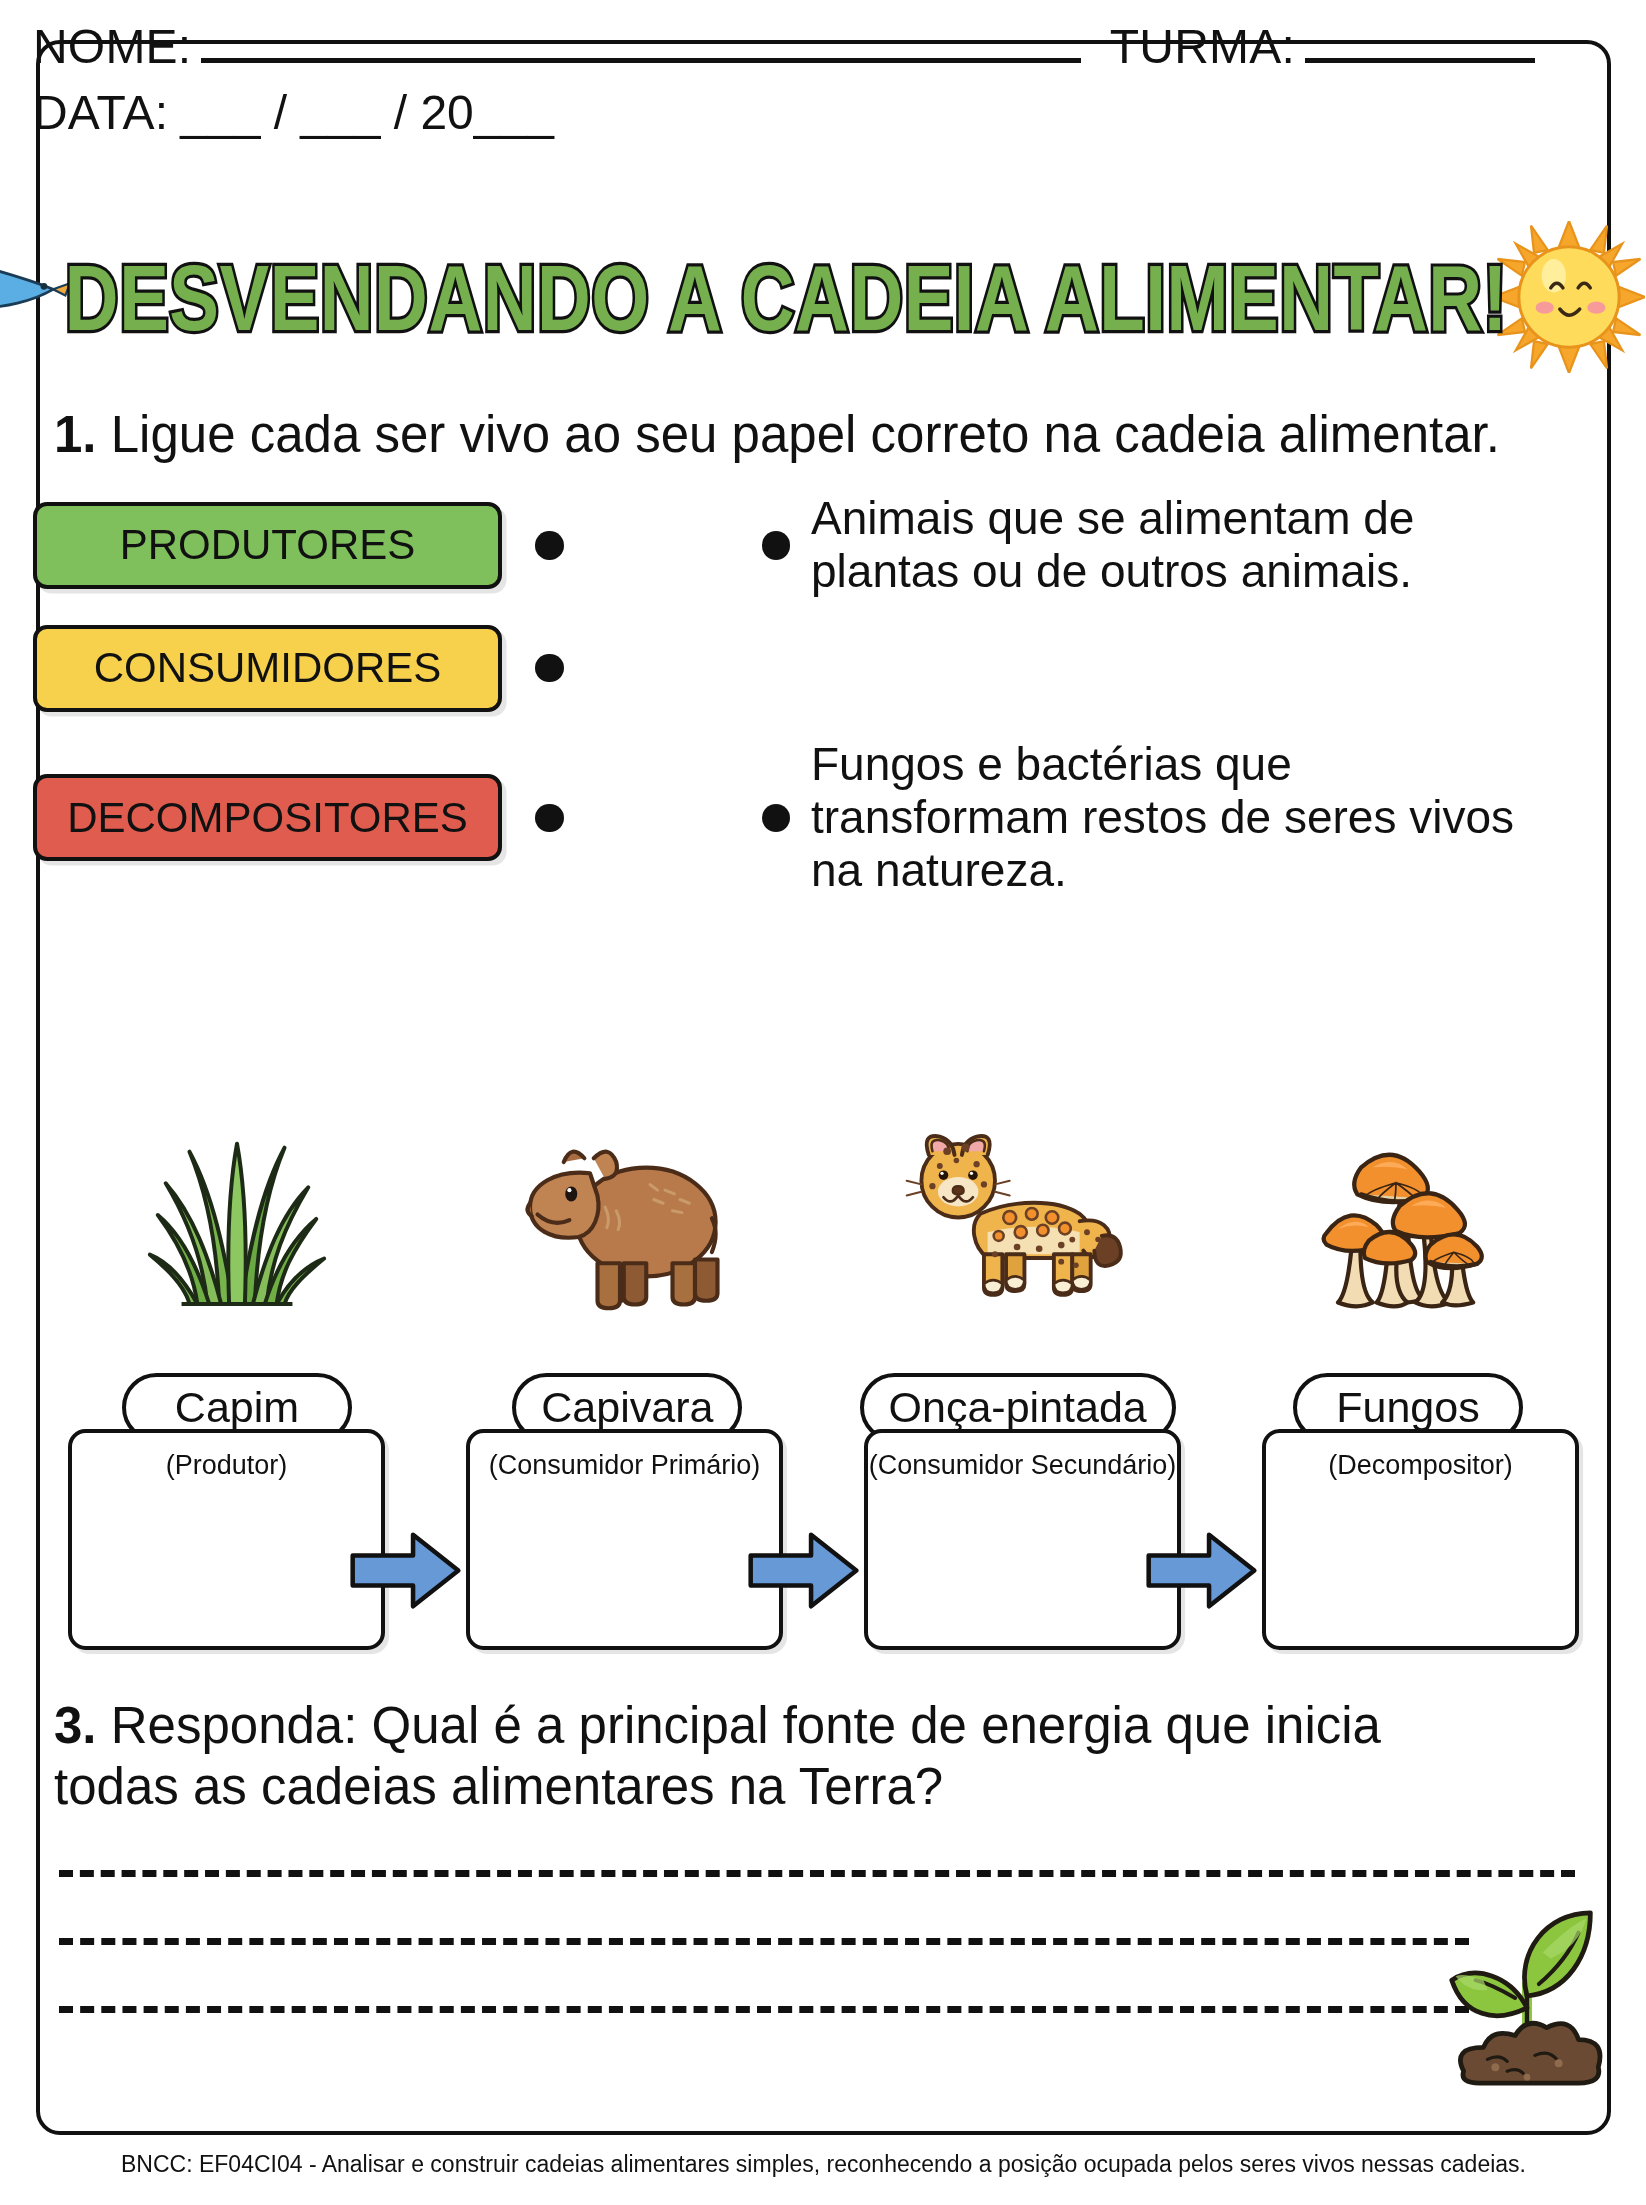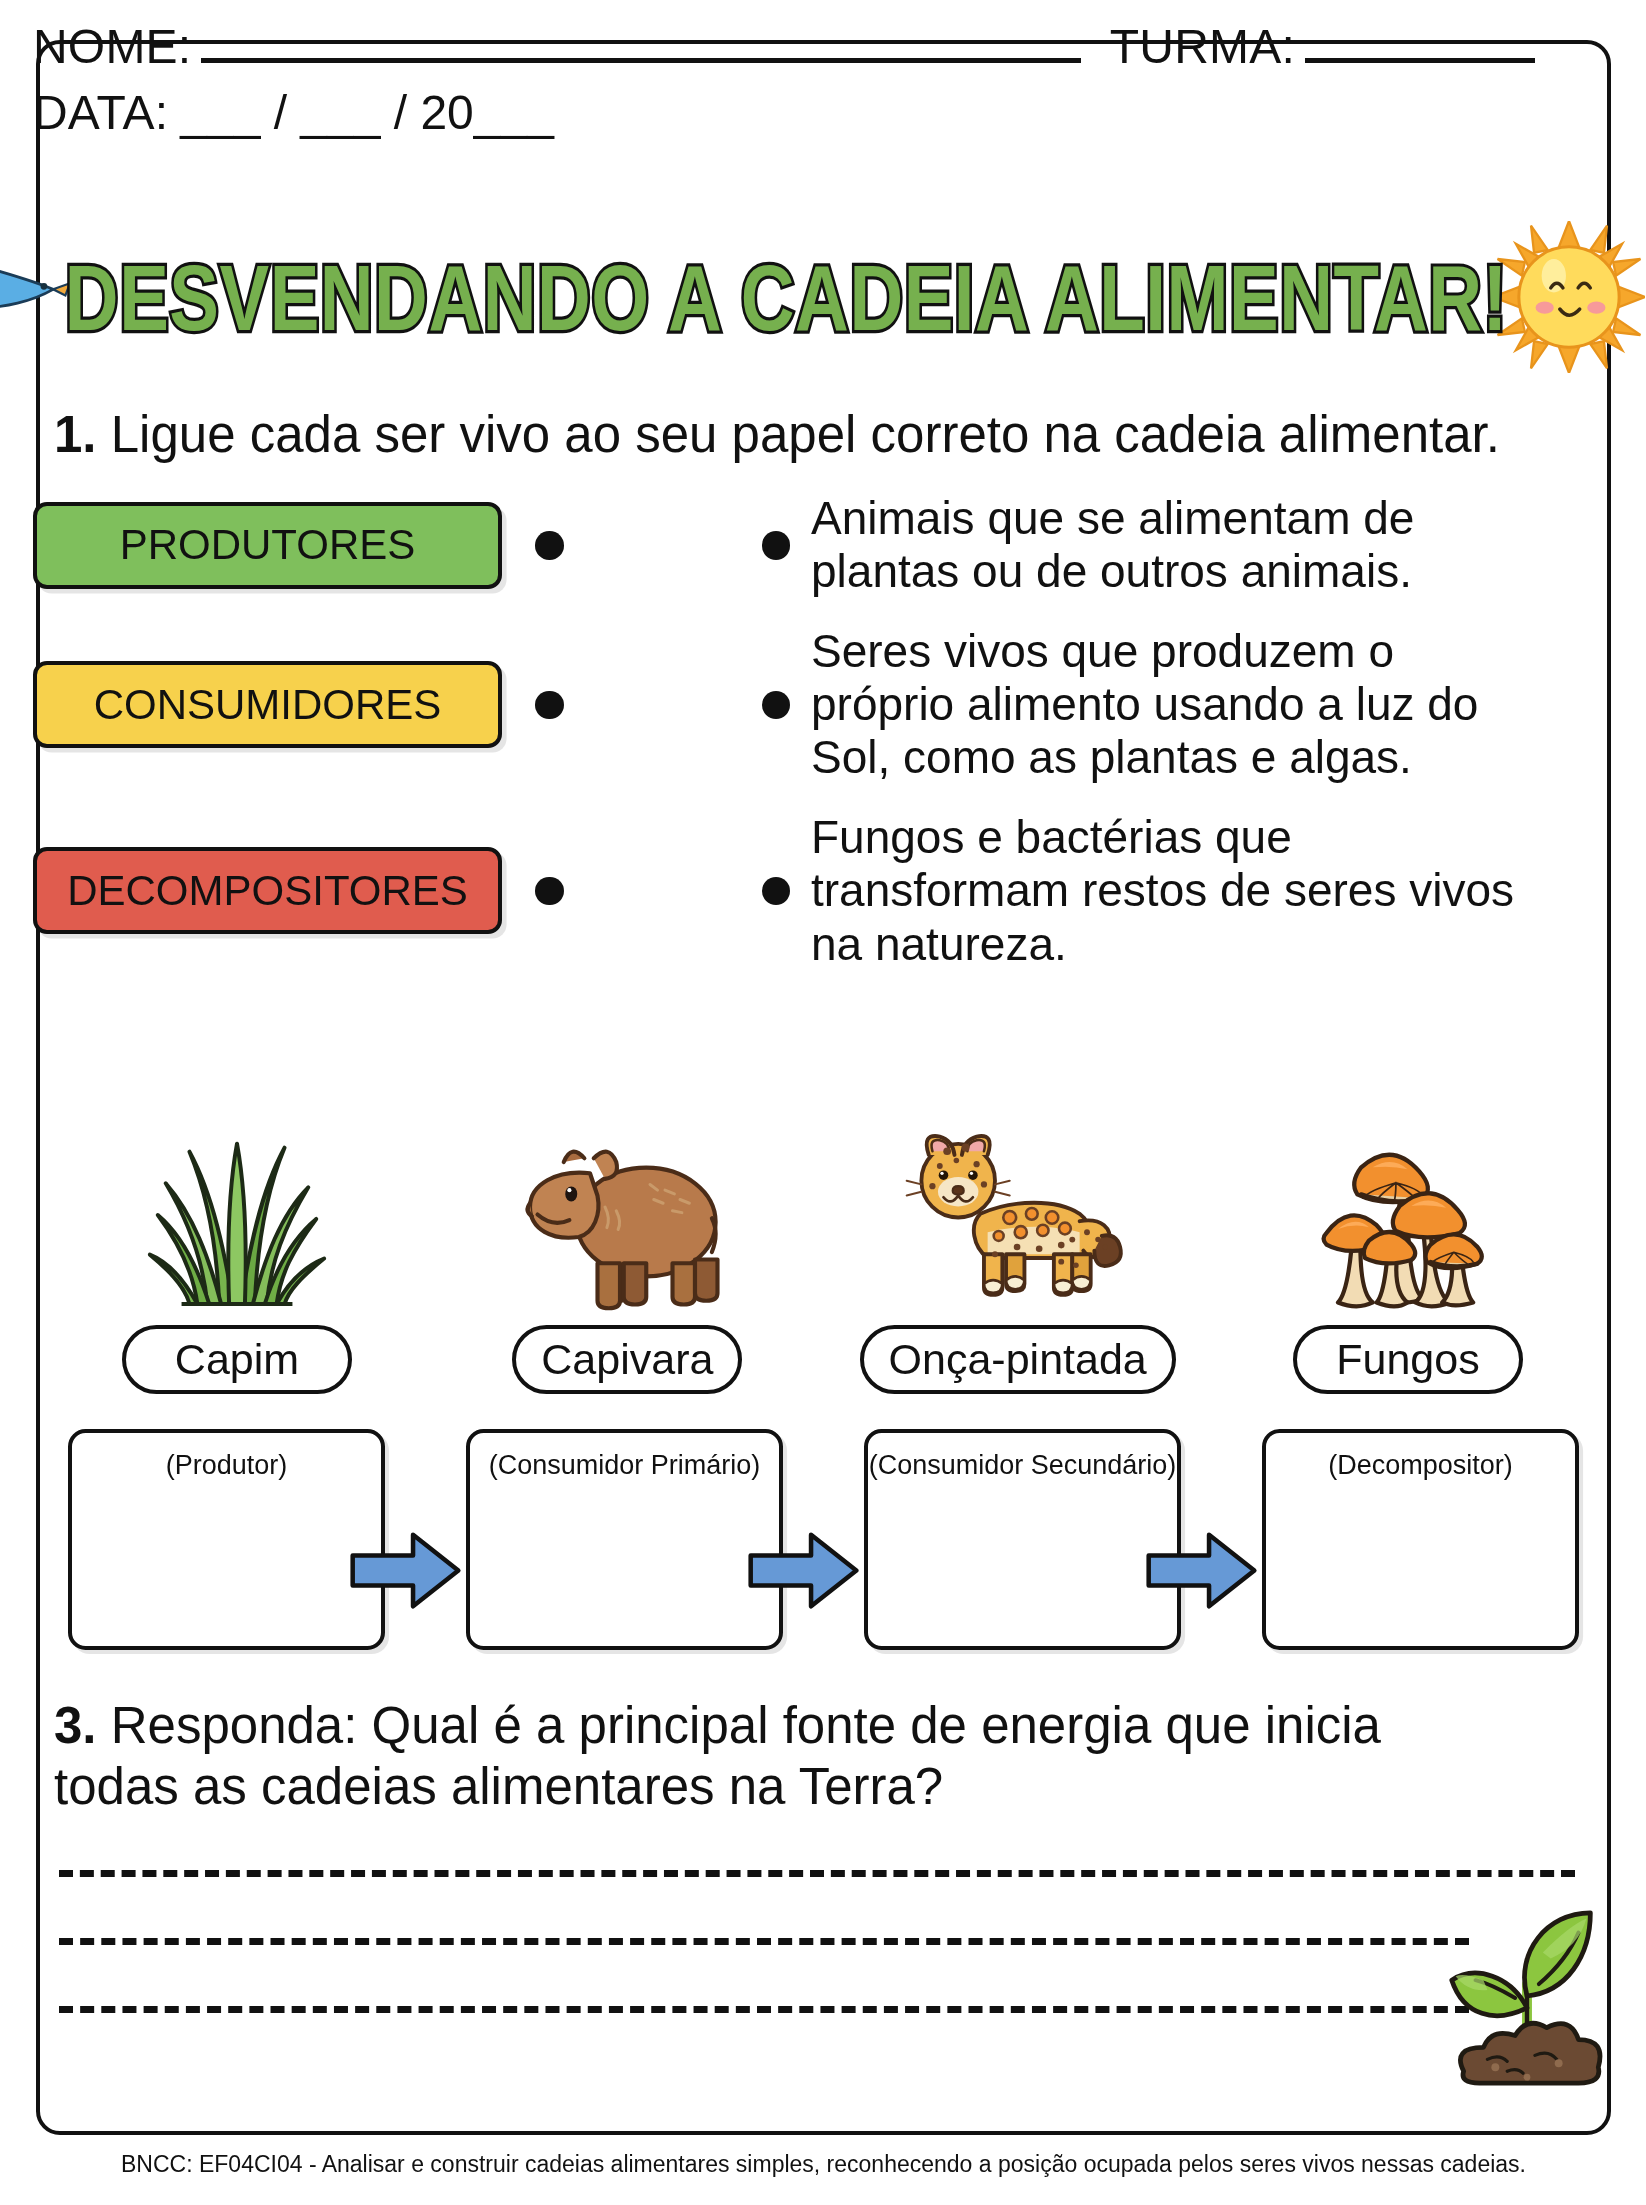--- a/index.html
+++ b/index.html
@@ -92,21 +92,21 @@
     font-size: 46px; line-height: 1.16; color: #111;
     font-weight: 400; flex: 1;
   }
   .right-col { display: flex; align-items: center; flex: 1; }
 
   
   .org-row {
     position: absolute; left: 60px; top: 1075px;
     width: 1525px; display: flex; justify-content: space-between;
   }
-  .org-cell { width: 354px; display: flex; flex-direction: column; align-items: center; }
+  .org-cell { width: 354px; display: flex; flex-direction: column; align-items: center; gap: 48px; }
   .org-art  { height: 239px; display:flex; align-items:flex-end; justify-content:center; }
   .org-pill {
     margin-top: 11px;
     min-width: 230px; height: 69px; padding: 0 25px;
     border: 4.1px solid #111; border-radius: 36px;
     display: flex; align-items: center; justify-content: center;
     font-size: 43px; color: #111; background: #fff;
     white-space: nowrap;
   }
 
@@ -228,24 +228,20 @@
         <span class="desc-text">Animais que se alimentam de plantas ou de outros animais.</span>
       </div>
     </div>
 
     <div class="match-row">
       <div class="cat-box" style="background:#f7d14c;">
         <span>CONSUMIDORES</span>
       </div>
       <span class="dot left"></span>
       <div class="match-mid"></div>
-      <div class="right-col">
-        <span class="dot right"></span>
-        <span class="desc-text">Seres vivos que produzem o próprio alimento usando a luz do Sol, como as plantas e algas.</span>
-      </div>
     </div>
 
     <div class="match-row">
       <div class="cat-box" style="background:#e05c4e;">
         <span>DECOMPOSITORES</span>
       </div>
       <span class="dot left"></span>
       <div class="match-mid"></div>
       <div class="right-col">
         <span class="dot right"></span>

